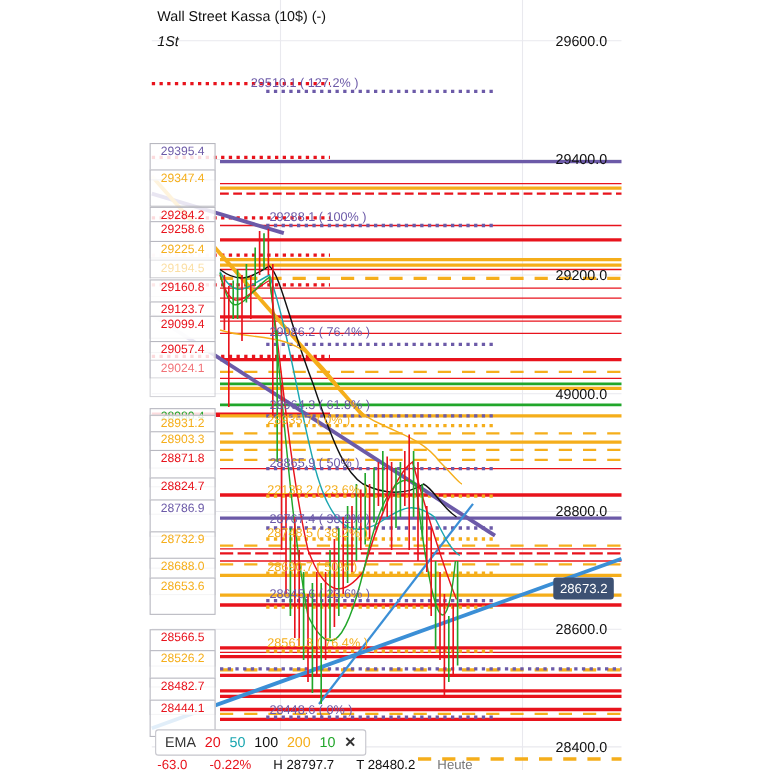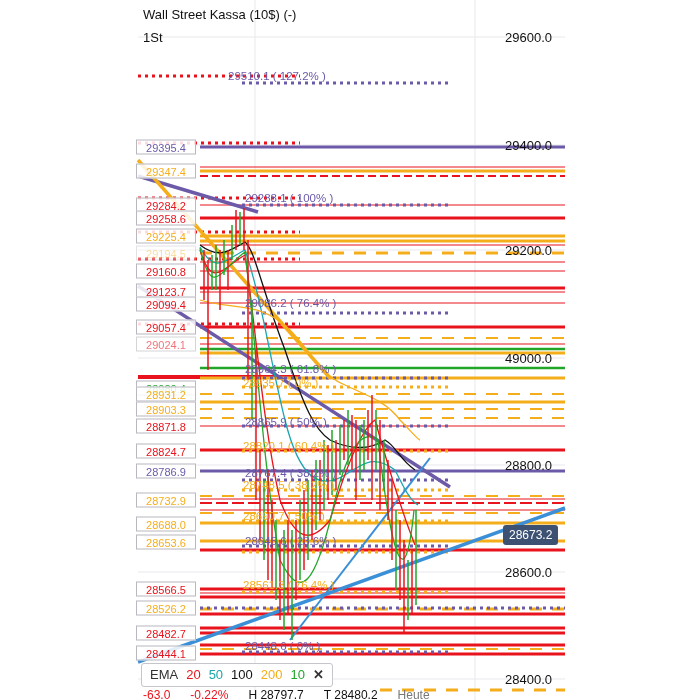--- a/index.html
+++ b/index.html
@@ -1,22 +1,22 @@
 <!DOCTYPE html>
 <html><head>
 <meta charset="utf-8">
 <style>
   html, body { margin:0; padding:0; background:#ffffff; }
   body { width:700px; height:700px; position:relative; overflow:hidden; font-family:"Liberation Sans", sans-serif; }
   #chart { position:absolute; left:0; top:0; width:700px; height:700px; }
   .title { position:absolute; left:143px; top:7px; font-size:13px; color:#111; }
-  .timeframe { position:absolute; left:143px; top:30px; font-size:13px; color:#111; }
+  .timeframe { position:absolute; left:143px; top:30px; font-size:13px; color:#111;font-style:italic; }
   .yaxis-label { position:absolute; left:505px; font-size:13px; color:#111; transform:translateY(-50%); background:rgba(255,255,255,0.0); }
   .price-tag { position:absolute; left:503px; top:525px; background:#3d5173; color:#fff; font-size:12px; padding:3px 6px; border-radius:3px; }
-  .lvl-label { position:absolute; left:136px; width:60px; height:15px; box-sizing:border-box; border:1px solid #b8b8c0; background:rgba(255,255,255,0.85); font-size:11px; text-align:center; line-height:15px; transform:translateY(-50%); }
+  .lvl-label { position:absolute; left:136px; width:60px; height:34px; box-sizing:border-box; border:1px solid #b8b8c0; background:rgba(255,255,255,0.85); font-size:11px; text-align:center; line-height:15px; transform:translateY(-50%); }
   .fib-label { position:absolute; font-size:11.5px; transform:translateY(-60%); white-space:nowrap; }
   .ema-legend { position:absolute; left:141px; top:663px; height:22px; padding:0 8px; border:1px solid #c5c5cc; border-radius:3px; background:#fff; font-size:13px; line-height:22px; display:flex; gap:8px; align-items:center; }
   .ema-legend .close { font-weight:bold; color:#333; cursor:pointer; }
   .stats { position:absolute; left:143px; top:688px; font-size:12px; display:flex; gap:20px; white-space:nowrap; }
 </style>
 </head>
 <body>
 
 <svg id="chart" width="700" height="700" xmlns="http://www.w3.org/2000/svg">
 
@@ -219,21 +219,21 @@
 <div class="lvl-label" style="top:608px;color:#f5ae1b">28526.2</div>
 <div class="lvl-label" style="top:633px;color:#e8131c">28482.7</div>
 <div class="lvl-label" style="top:653px;color:#e8131c">28444.1</div>
 
 <div class="fib-label" style="left:228px;top:77px;color:#6c5aa8">29510.1 ( 127.2% )</div>
 <div class="fib-label" style="left:245px;top:199px;color:#6c5aa8">29288.1 ( 100% )</div>
 <div class="fib-label" style="left:245px;top:304px;color:#6c5aa8">29086.2 ( 76.4% )</div>
 <div class="fib-label" style="left:245px;top:370px;color:#6c5aa8">28964.3 ( 61.8% )</div>
 <div class="fib-label" style="left:243px;top:384px;color:#f5ae1b">28935.7 ( 0% )</div>
 <div class="fib-label" style="left:245px;top:423px;color:#6c5aa8">28865.9 ( 50% )</div>
-<div class="fib-label" style="left:243px;top:447px;color:#f5ae1b">28820.1 ( 60.4% )</div>
+<div class="fib-label" style="left:243px;top:447px;color:#f5ae1b">22138.2 ( 23.6% )</div>
 <div class="fib-label" style="left:245px;top:474px;color:#6c5aa8">28767.4 ( 38.2% )</div>
 <div class="fib-label" style="left:243px;top:486px;color:#f5ae1b">28748.5 ( 38.2% )</div>
 <div class="fib-label" style="left:243px;top:517px;color:#f5ae1b">28690.7 ( 50% )</div>
 <div class="fib-label" style="left:245px;top:542px;color:#6c5aa8">28645.6 ( 23.6% )</div>
 <div class="fib-label" style="left:243px;top:586px;color:#f5ae1b">28561.3 ( 76.4% )</div>
 <div class="fib-label" style="left:245px;top:647px;color:#6c5aa8">28448.6 ( 0% )</div>
 
 <div class="ema-legend">
   <span style="color:#333">EMA</span>
   <span style="color:#e8131c">20</span>

